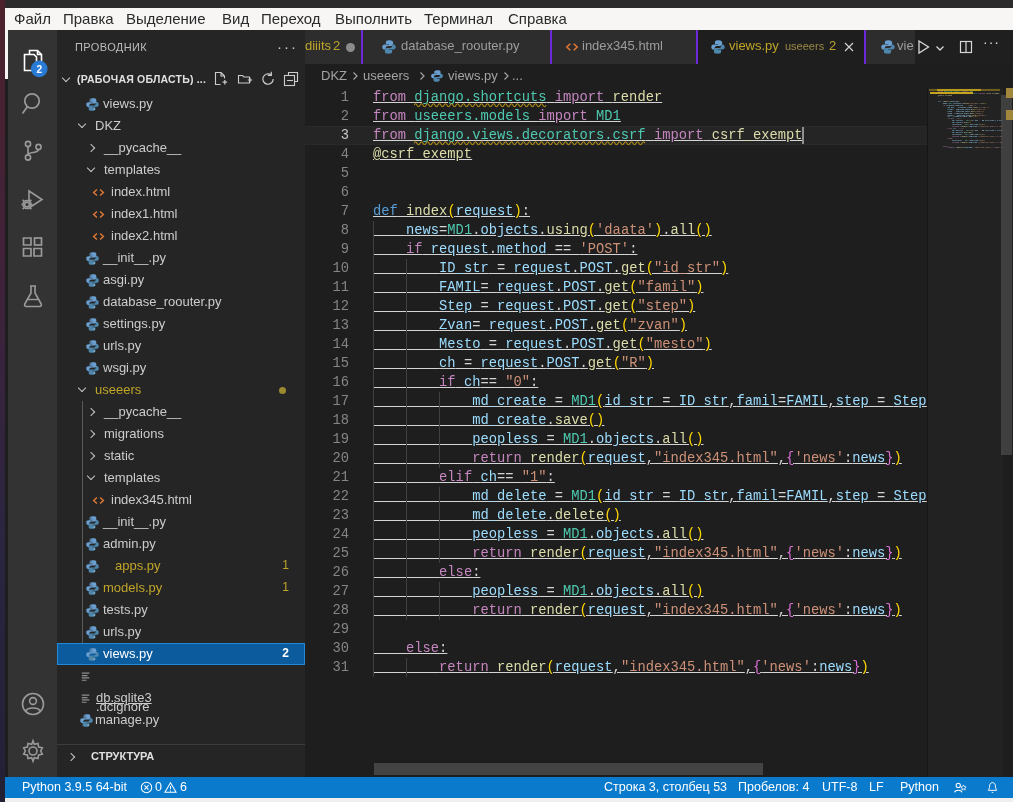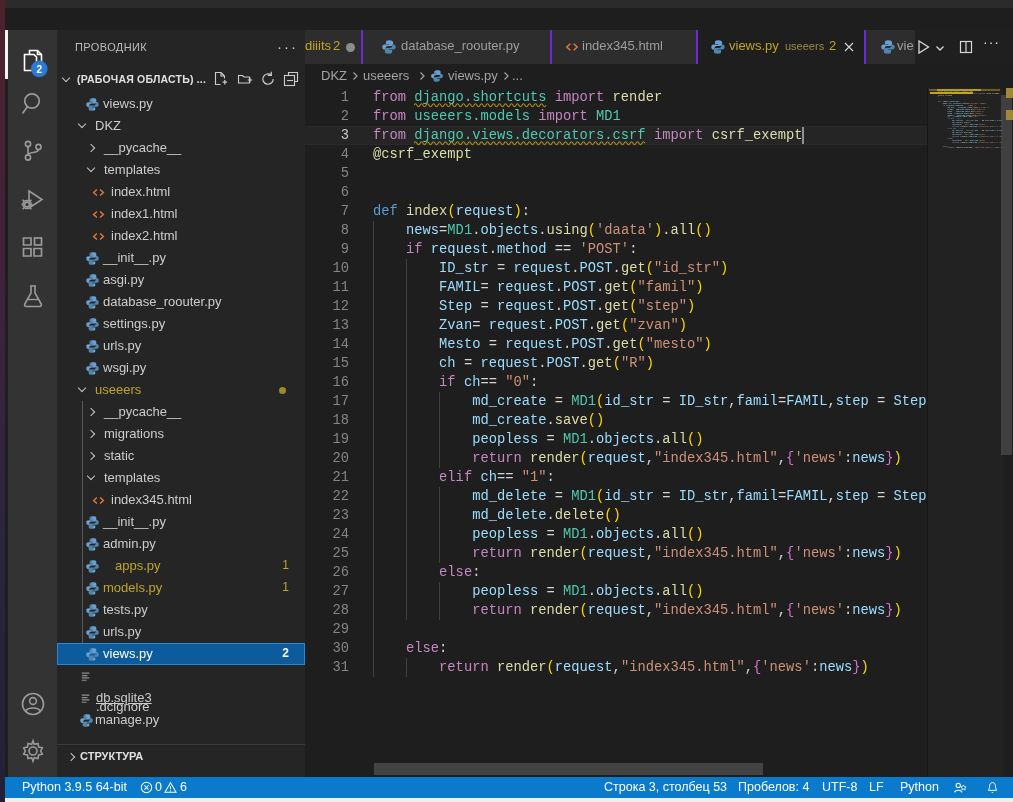--- a/index.html
+++ b/index.html
@@ -44,21 +44,21 @@
   .tab .tlbl { position:absolute; top:8px; white-space:nowrap; }
   #breadcrumb { position:absolute; left:0; top:34px; width:708px; height:24px; background:#1e1e1e;
      font-size:13px; color:#a3a3a3; }
   #breadcrumb span { position:absolute; top:4px; }
   
   #codewrap { position:absolute; left:0; top:58px; width:708px; height:689px; overflow:hidden;
      font-family:"Liberation Mono", monospace; font-size:13.77px; line-height:19px; }
   #gutter { position:absolute; left:0; top:0; width:44px; text-align:right; color:#858585; }
   #gutter div { height:19px; }
   #codeclip { position:absolute; left:68px; top:0; width:554px; height:620px; overflow:hidden; }
-  #code { position:absolute; left:0; top:0; white-space:pre; color:#d4d4d4; }
+  #code { position:absolute; left:0; top:0; white-space:pre; color:#d4d4d4;text-decoration:underline; }
   #code div { height:19px; }
   .k { color:#c586c0; } .t { color:#4ec9b0; } .v { color:#9cdcfe; } .f { color:#dcdcaa; }
   .s { color:#ce9178; } .b { color:#569cd6; } .g1 { color:#ffd700; } .g2 { color:#da70d6; }
   i { font-style:normal; }
   .iguide { position:absolute; width:1px; background:#404040; }
   #curline { position:absolute; left:0; top:38px; width:622px; height:19px; background:#ffffff09; border-top:1px solid #2a2a2a; border-bottom:1px solid #2a2a2a; }
   
   #minimap { position:absolute; left:622px; top:0; width:76px; height:689px; overflow:hidden; background:#222223; border-left:1px solid #161616; }
   #mmscale { position:absolute; left:10px; top:1px; transform:scale(0.143,0.102); transform-origin:0 0;
      font-family:"Liberation Mono",monospace; font-size:13.77px; line-height:19px; white-space:pre; color:#d4d4d4; }
@@ -68,20 +68,30 @@
   #hscroll { position:absolute; left:69px; top:675px; width:389px; height:12px; background:#434343; }
   .rulermark { position:absolute; background:#a0873c; }
   
   #status { left:5px; top:777px; width:1008px; height:21px; background:#0a7acd; color:#ffffff; font-size:12.5px; }
   #status span { position:absolute; top:3px; white-space:nowrap; }
 </style></head>
 <body>
 <div id="root">
   <div id="leftedge" class="abs"></div>
   <div id="topstrip" class="abs"></div>
+  <div id="menubar" class="abs">
+    <span style="left:9px">Файл</span>
+      <span style="left:58px">Правка</span>
+    <span style="left:121px">Выделение</span>
+      <span style="left:217px">Вид</span>
+    <span style="left:256px">Переход</span>
+      <span style="left:330px">Выполнить</span>
+    <span style="left:419px">Терминал</span>
+      <span style="left:503px">Справка</span>
+  </div>
   <div id="whitenub" class="abs"></div>
   <div id="activity" class="abs">
     <svg class="aicon" style="top:19px" viewBox="0 0 26 26" fill="none" stroke="#ffffff" stroke-width="1.6">
       <path d="M9.5 5.5 V1.5 H17.5 L21.5 5.5 V17.5 H16.5 M17.5 1.5 V5.5 H21.5"></path>
       <path d="M4.5 5.5 H14 L16.5 8 V21.5 H4.5 Z"></path>
     </svg>
     <svg class="aicon" style="left:16px;top:25px;width:24px;height:24px" viewBox="0 0 26 26">
       <circle cx="16.5" cy="15" r="9" fill="#2a7bd6"></circle>
       <text x="16.5" y="19" font-size="11" font-weight="bold" fill="#fff" text-anchor="middle" font-family="Liberation Sans">2</text>
     </svg>
@@ -351,21 +361,21 @@
             <path fill="#4f86ac" d="M8.1 14.7c2.3 0 3-.9 3-2V11H7.8v-.5h4.8c1.2 0 2.1-.9 2.1-2.5s-.9-2.6-2-2.6h-1.3v1.4c0 1.2-1 2.3-2.3 2.3H5.8c-1 0-1.9.9-1.9 1.9v1.7c0 1 .9 1.7 2 1.9.7.1 1.5.1 2.2.1z"></path>
             <circle cx="6.3" cy="3.1" r=".6" fill="#253540"></circle>
             <circle cx="9.7" cy="12.9" r=".6" fill="#e8eef2"></circle>
           </svg>
           <span class="txt " style="left:38px;">manage.py</span>
         </div>
 </div>
     <div id="structsep"></div>
     <div id="structhead">
         <span class="chv chvR" style="left:11px;top:8px"></span>
-        <span style="position:absolute;left:23px;top:4px">СТРУКТУРА</span>
+        <span style="position:absolute;left:34px;top:4px">СТРУКТУРА</span>
       </div>
   </div>
   <div id="editor" class="abs">
     <div id="tabbar">
       <div class="tab" style="left:0;width:56px">
         <span class="tlbl yel" style="left:0px">diiits</span>
         <span class="tlbl yel" style="left:28px">2</span>
         <span style="position:absolute;left:41px;top:13px;width:9px;height:9px;border-radius:50%;background:#8b8b8b"></span>
       </div>
       <div class="tab" style="left:58px;width:187px">

